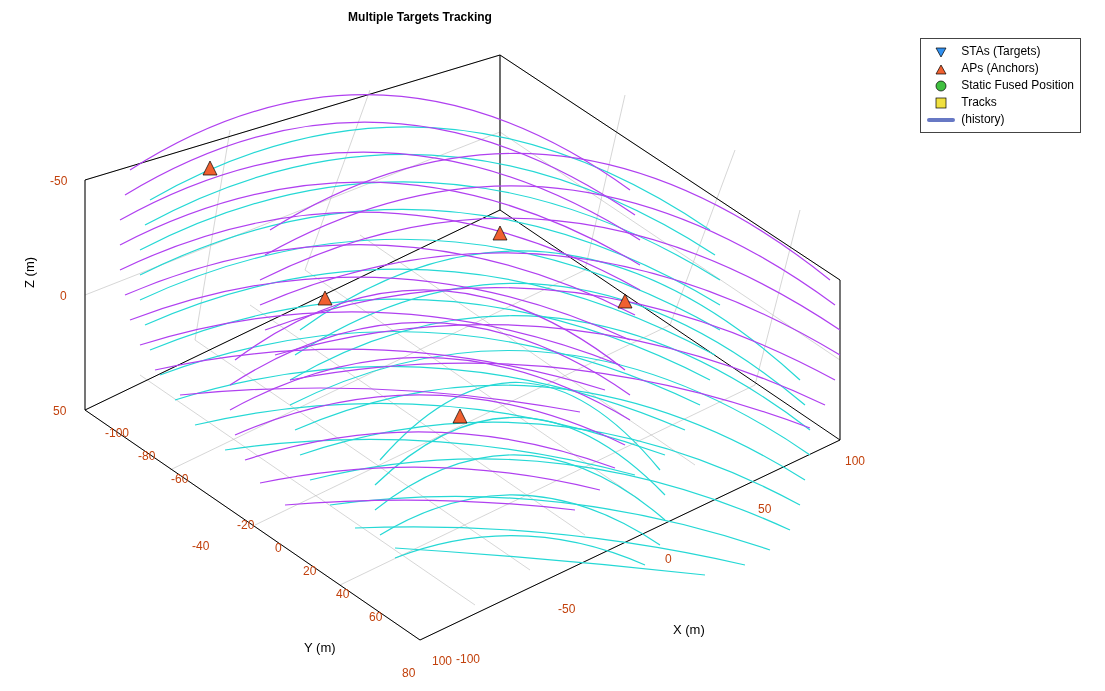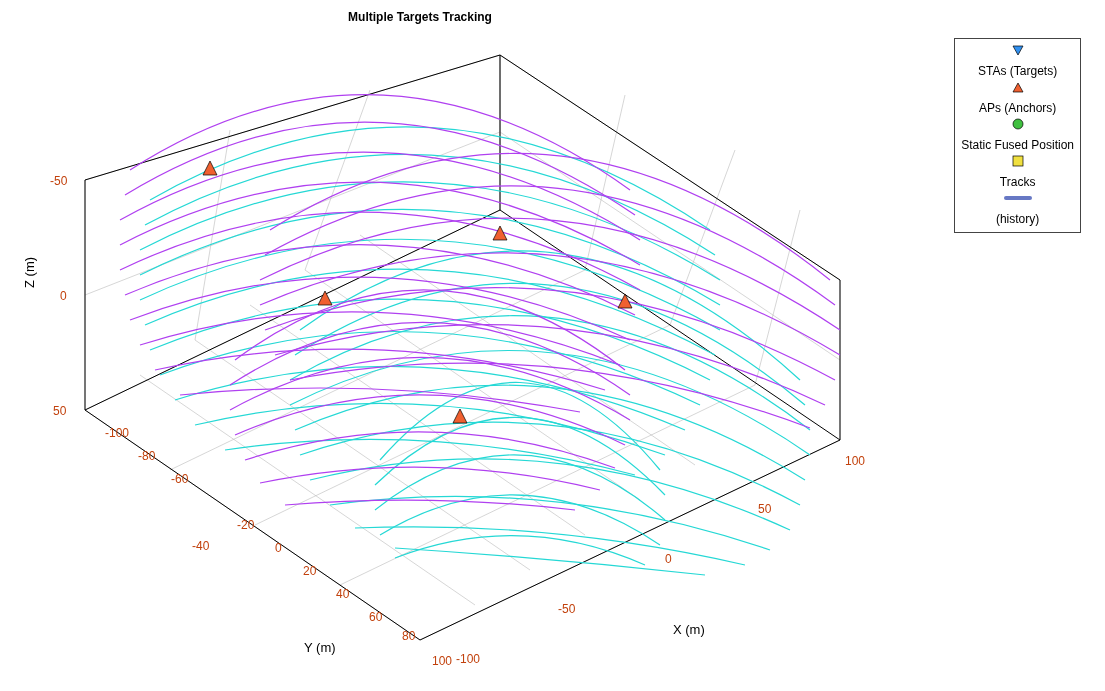--- a/index.html
+++ b/index.html
@@ -30,21 +30,20 @@
     border: 1px solid #444;
     background: #fff;
     padding: 4px 6px;
     font-size: 12px;
     line-height: 17px;
   }
   .legend-row {
     display: flex;
     align-items: center;
     gap: 6px;
-    flex-direction: column;
   }
   .legend-swatch {
     width: 28px;
     height: 14px;
     display: flex;
     align-items: center;
     justify-content: center;
   }
   .legend-line {
     width: 28px;
@@ -273,21 +272,21 @@
 
 <div class="axis-tick" style="left:105px; top:426px;">-100</div>
 <div class="axis-tick" style="left:138px; top:449px;">-80</div>
 <div class="axis-tick" style="left:171px; top:472px;">-60</div>
 <div class="axis-tick" style="left:192px; top:495px;margin-top:44px;">-40</div>
 <div class="axis-tick" style="left:237px; top:518px;">-20</div>
 <div class="axis-tick" style="left:275px; top:541px;">0</div>
 <div class="axis-tick" style="left:303px; top:564px;">20</div>
 <div class="axis-tick" style="left:336px; top:587px;">40</div>
 <div class="axis-tick" style="left:369px; top:610px;">60</div>
-<div class="axis-tick" style="left:402px; top:629px;text-align:center;">80</div>
+<div class="axis-tick" style="left:402px; top:666px;text-align:center;">80</div>
 <div class="axis-tick" style="left:432px; top:654px;">100</div>
 
 <div class="axis-tick" style="left:456px; top:652px;">-100</div>
 <div class="axis-tick" style="left:558px; top:602px;">-50</div>
 <div class="axis-tick" style="left:665px; top:552px;">0</div>
 <div class="axis-tick" style="left:758px; top:502px;">50</div>
 <div class="axis-tick" style="left:845px; top:454px;">100</div>
 
 <div class="axis-label" style="left:22px; top:288px; transform:rotate(-90deg); transform-origin:left top;">Z (m)</div>
 <div class="axis-label" style="left:280px; top:640px;margin-left:24px;">Y (m)</div>

